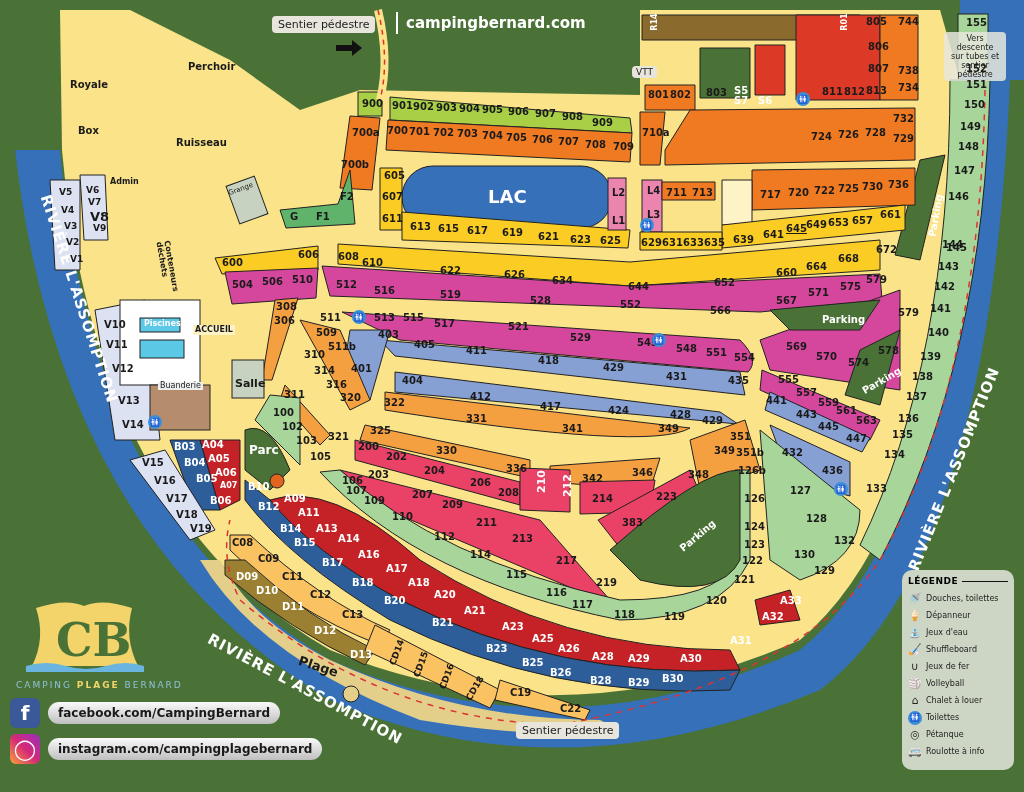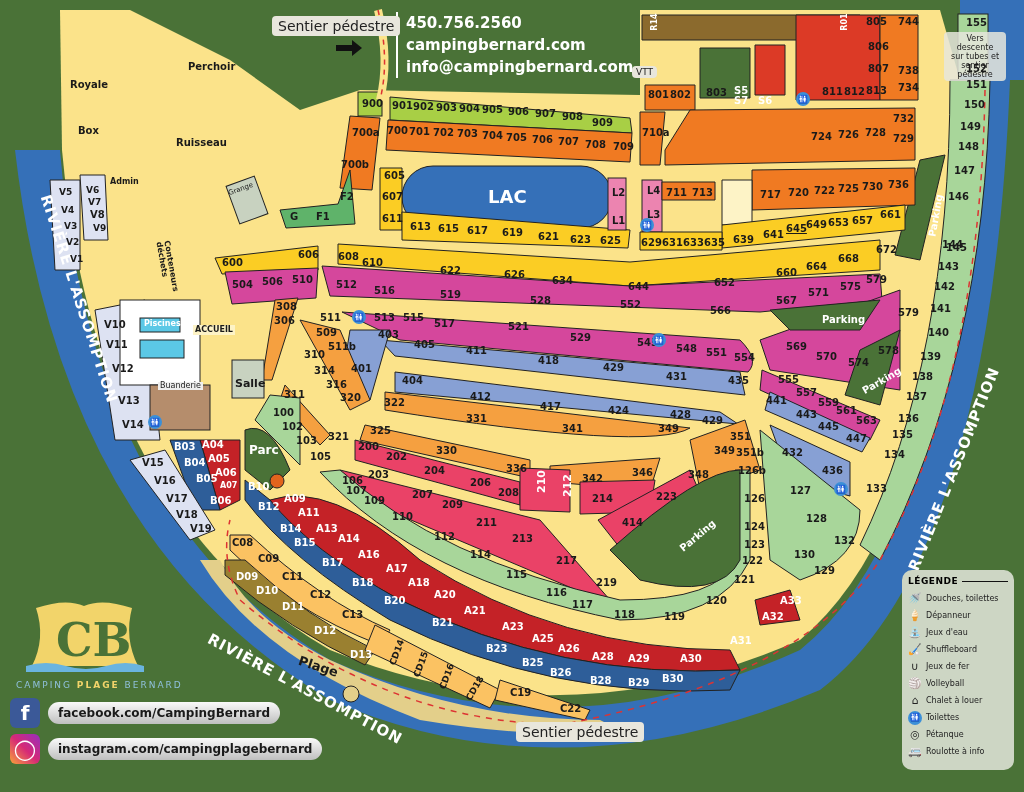--- a/index.html
+++ b/index.html
@@ -2,21 +2,21 @@
 <html><head>
 <meta charset="utf-8">
 <style>
   html,body{margin:0;padding:0;}
   body{width:1024px;height:792px;overflow:hidden;background:#4a7237;font-family:"DejaVu Sans",sans-serif;position:relative;}
   #map{position:absolute;left:0;top:0;width:1024px;height:792px;}
   .lbl{position:absolute;font-weight:bold;font-size:10px;color:#1a1a1a;white-space:nowrap;line-height:1;}
   .lbl.w{color:#fff;}
   .contact{position:absolute;left:396px;top:12px;border-left:2px solid #fff;padding-left:8px;color:#fff;font-weight:bold;}
   .contact div{font-size:15px;line-height:22px;}
-  .tagbox{position:absolute;background:#e8e6dc;border-radius:4px;font-size:14px;color:#222;padding:2px 6px;}
+  .tagbox{position:absolute;background:#e8e6dc;border-radius:4px;font-size:11px;color:#222;padding:2px 6px;}
   .legend{position:absolute;left:902px;top:570px;width:112px;height:200px;background:#cdd6c4;border-radius:10px;padding:6px 6px;box-sizing:border-box;}
   .legend h4{margin:0 0 4px 0;font-size:9px;letter-spacing:.5px;display:flex;align-items:center;gap:4px;}
   .legend h4::after{content:"";flex:1;height:1px;background:#111;}
   .leg-item{display:flex;align-items:center;gap:4px;font-size:8px;height:17px;color:#222;}
   .leg-ico{width:14px;height:14px;display:inline-flex;align-items:center;justify-content:center;font-size:11px;}
   .leg-ico.toil{background:#3b8fd8;border-radius:50%;color:#fff;font-size:8px;}
   .social{position:absolute;display:flex;align-items:center;gap:8px;}
   .soc-ico{width:30px;height:30px;border-radius:6px;display:flex;align-items:center;justify-content:center;color:#fff;font-weight:bold;font-size:20px;}
   .soc-pill{background:linear-gradient(#fafafa,#bfbfbf);border-radius:12px;padding:4px 10px;font-size:12px;font-weight:bold;color:#1a1a1a;}
   .brand{position:absolute;left:16px;top:680px;font-size:9px;letter-spacing:2px;color:#8fc0dc;}
@@ -139,23 +139,21 @@
   <path d="M378,10 Q390,60 380,100" stroke="#d33" stroke-width="1.5" stroke-dasharray="5,5" fill="none"></path>
   <path d="M985,90 Q980,380 880,560 Q800,680 560,725 Q380,720 240,600 Q220,560 230,520" stroke="#d33" stroke-width="1.5" stroke-dasharray="6,6" fill="none"></path>
 
   <path d="M336,45 L352,45 L352,40 L362,48 L352,56 L352,51 L336,51 Z" fill="#111"></path>
 
   <circle cx="351" cy="694" r="8" fill="#e3cf8a" stroke="#222"></circle>
   <circle cx="277" cy="481" r="7" fill="#e2641d" stroke="#222"></circle>
 </svg>
 
 <div class="contact">
-  <div>450.756.2560</div>
   <div>campingbernard.com</div>
-  <div>info@campingbernard.com</div>
 </div>
 
 <div class="tagbox" style="left:272px;top:16px;">Sentier pédestre</div>
 <div class="tagbox" style="left:632px;top:66px;font-size:9px;padding:1px 4px;">VTT</div>
 <div class="tagbox" style="left:944px;top:32px;width:50px;font-size:8px;text-align:center;background:rgba(230,230,220,.85);">Vers descente sur tubes et sentier pédestre</div>
 <div class="tagbox" style="left:516px;top:722px;">Sentier pédestre</div>
 
 <div class="lbl w" style="left:488px;top:188px;font-size:18px;">LAC</div>
 <div class="lbl w" style="left:249px;top:444px;font-size:12px;">Parc</div>
 <div class="lbl" style="left:298px;top:660px;font-size:13px;transform:rotate(18deg);">Plage</div>
@@ -368,21 +366,21 @@
 <div class="lbl" style="left:498px;top:488px;">208</div>
 <div class="lbl w" style="left:530px;top:476px;transform:rotate(-90deg);font-size:11px;">210</div>
 <div class="lbl w" style="left:556px;top:480px;transform:rotate(-90deg);font-size:11px;">212</div>
 <div class="lbl" style="left:592px;top:494px;">214</div>
 <div class="lbl" style="left:412px;top:490px;">207</div>
 <div class="lbl" style="left:442px;top:500px;">209</div>
 <div class="lbl" style="left:476px;top:518px;">211</div>
 <div class="lbl" style="left:512px;top:534px;">213</div>
 <div class="lbl" style="left:556px;top:556px;">217</div>
 <div class="lbl" style="left:596px;top:578px;">219</div>
-<div class="lbl" style="left:622px;top:518px;">414</div>
+<div class="lbl" style="left:622px;top:518px;">383</div>
 <div class="lbl" style="left:656px;top:492px;">223</div>
 
 <div class="lbl" style="left:273px;top:408px;">100</div>
 <div class="lbl" style="left:282px;top:422px;">102</div>
 <div class="lbl" style="left:296px;top:436px;">103</div>
 <div class="lbl" style="left:310px;top:452px;">105</div>
 <div class="lbl" style="left:342px;top:476px;">106</div>
 <div class="lbl" style="left:346px;top:486px;">107</div>
 <div class="lbl" style="left:364px;top:496px;">109</div>
 <div class="lbl" style="left:392px;top:512px;">110</div>
@@ -487,21 +485,21 @@
 <div class="lbl w" style="left:314px;top:626px;">D12</div>
 <div class="lbl w" style="left:350px;top:650px;">D13</div>
 
 <div class="lbl" style="left:70px;top:255px;font-size:9px;">V1</div>
 <div class="lbl" style="left:66px;top:238px;font-size:9px;">V2</div>
 <div class="lbl" style="left:64px;top:222px;font-size:9px;">V3</div>
 <div class="lbl" style="left:61px;top:206px;font-size:9px;">V4</div>
 <div class="lbl" style="left:59px;top:188px;font-size:9px;">V5</div>
 <div class="lbl" style="left:86px;top:186px;font-size:9px;">V6</div>
 <div class="lbl" style="left:88px;top:198px;font-size:9px;">V7</div>
-<div class="lbl" style="left:90px;top:210px;font-size:10px;">V8</div>
+<div class="lbl" style="left:90px;top:210px;font-size:13px;">V8</div>
 <div class="lbl" style="left:93px;top:224px;font-size:9px;">V9</div>
 <div class="lbl" style="left:104px;top:320px;">V10</div>
 <div class="lbl" style="left:106px;top:340px;">V11</div>
 <div class="lbl" style="left:112px;top:364px;">V12</div>
 <div class="lbl" style="left:118px;top:396px;">V13</div>
 <div class="lbl" style="left:122px;top:420px;">V14</div>
 <div class="lbl" style="left:142px;top:458px;">V15</div>
 <div class="lbl" style="left:154px;top:476px;">V16</div>
 <div class="lbl" style="left:166px;top:494px;">V17</div>
 <div class="lbl" style="left:176px;top:510px;">V18</div>

